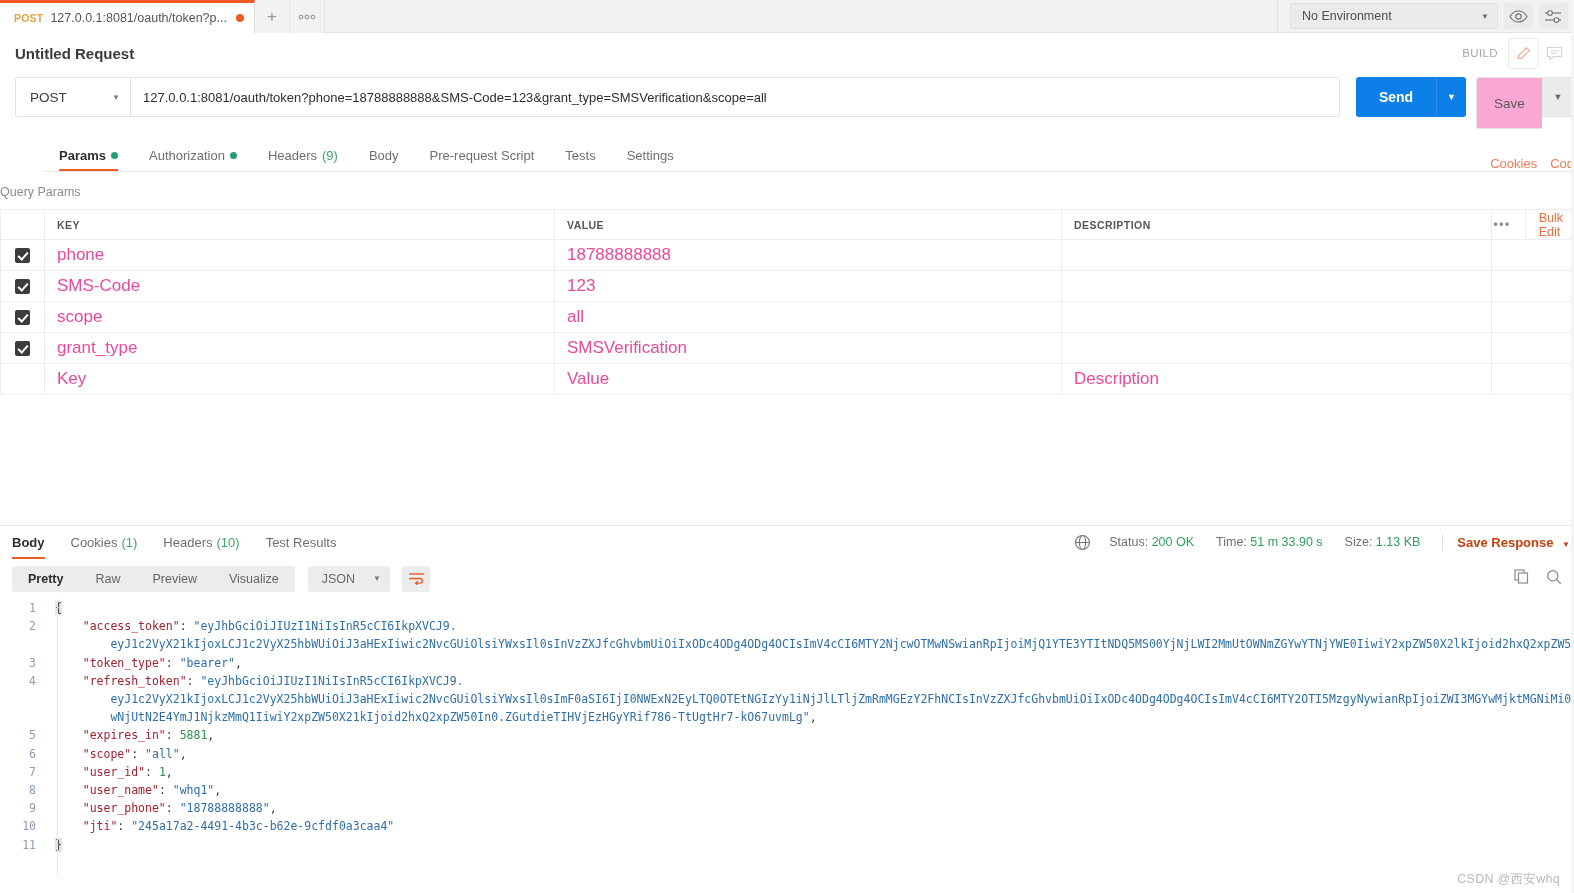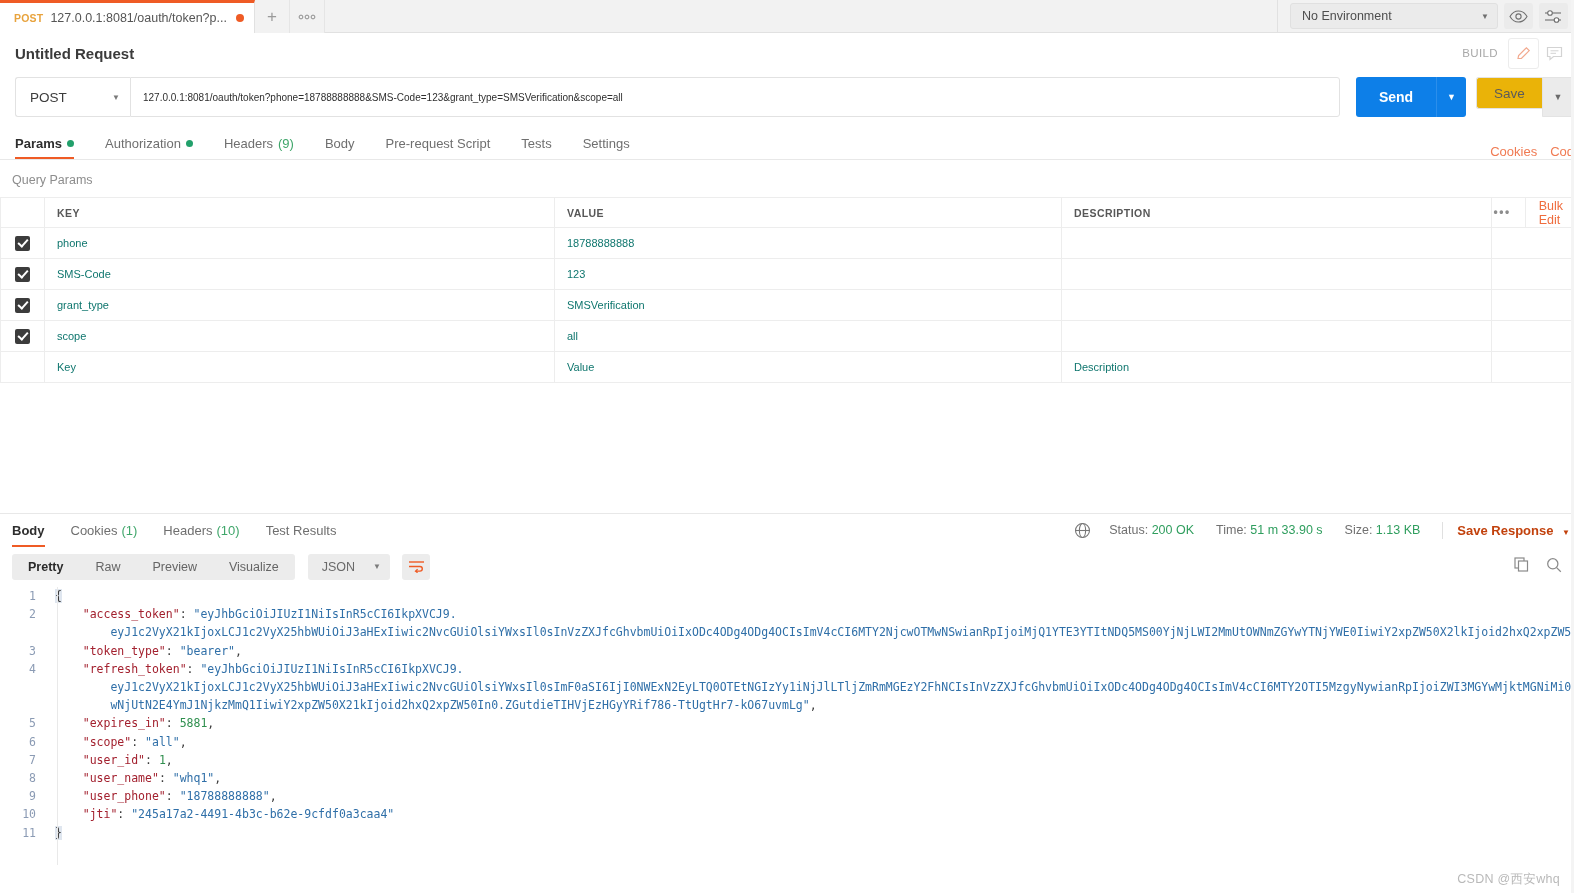--- a/index.html
+++ b/index.html
@@ -109,43 +109,43 @@
     font-size: 13.5px; color: #3c3c3c;
   }
   .method-select .caret { margin-left: auto; font-size: 8px; color: #7a7a7a; }
   .url-input {
     flex: 1 1 auto; height: 40px;
     border: 1px solid #e2e2e2;
     border-radius: 0 3px 3px 0;
     background: #fff;
     display: flex; align-items: center;
     padding: 0 12px;
-    font-size: 10px; color: #2f2f2f;
+    font-size: 13px; color: #2f2f2f;
     overflow: hidden; white-space: nowrap;
   }
   .send-group { display: flex; margin-left: 16px; }
   .send-btn {
     width: 80px; height: 40px;
     background: #0d7fe8; color: #fff;
     display: flex; align-items: center; justify-content: center;
     font-size: 14px; font-weight: bold;
     border-radius: 3px 0 0 3px;
   }
   .send-caret {
     width: 30px; height: 40px;
     background: #0d7fe8; color: #fff;
     display: flex; align-items: center; justify-content: center;
     font-size: 9px;
     border-left: 1px solid #2b8eeb;
     border-radius: 0 3px 3px 0;
   }
   .save-group { display: flex; margin-left: 10px; }
   .save-btn {
-    width: 66px; height: 32px;
-    background: #eab308; color: #5b5b5b;
+    width: 66px; height: 52px;
+    background: #f9a8d4; color: #5b5b5b;
     display: flex; align-items: center; justify-content: center;
     font-size: 13.5px;
     border: 1px solid #e3e3e3; border-right: none;
     border-radius: 3px 0 0 3px;
   }
   .save-caret {
     width: 32px; height: 40px;
     background: #ebebeb; color: #6a6a6a;
     display: flex; align-items: center; justify-content: center;
     font-size: 9px;
@@ -153,20 +153,21 @@
     border-radius: 0 3px 3px 0;
   }
 
   
   .req-tabs {
     display: flex; align-items: flex-end;
     height: 31px;
     padding-left: 15px;
     border-bottom: 1px solid #e8e8e8;
     position: relative;
+    margin-left: 44px;
   }
   .rtab {
     display: flex; align-items: center; gap: 5px;
     height: 31px; padding: 0 14px 0 0;
     margin-right: 17px;
     font-size: 13px; color: #6f6f6f;
     position: relative;
   }
   .rtab.active { color: #2e2e2e; font-weight: 600; }
   .rtab.active::after {
@@ -178,38 +179,38 @@
   .rtab .cnt { color: #3fa66a; font-size: 13px; }
   .req-tabs-right {
     margin-left: auto; display: flex; align-items: center; gap: 13px;
     padding-right: 0; font-size: 13px; color: #f07a52;
     overflow: hidden;
   }
 
   
   .qp-label {
     font-size: 12.5px; color: #8d8d8d;
-    padding: 13px 0 10px 12px;
+    padding: 13px 0 10px 0;
   }
   .ptable { width: 100%; border-collapse: collapse; table-layout: fixed; }
   .ptable th, .ptable td {
     border: 1px solid #ededed;
     height: 31px;
     font-weight: normal;
     text-align: left;
     vertical-align: middle;
   }
   .ptable th {
     font-size: 10.5px; color: #575757; font-weight: bold;
     letter-spacing: .45px;
     padding-left: 12px;
     background: #fff;
     height: 30px;
   }
-  .ptable td { font-size: 11px; color: #0f766e; padding-left: 12px; }
+  .ptable td { font-size: 17px; color: #ec4899; padding-left: 12px; }
   .col-chk { width: 44px; }
   .col-key { width: 510px; }
   .col-val { width: 507px; }
   .col-desc { width: 430px; }
   .col-act { width: auto; }
   .ptable td.chkcell { padding: 0; text-align: center; }
   .chk {
     display: inline-block;
     width: 15px; height: 15px;
     background: #3c3c3c;
@@ -481,29 +482,29 @@
       </tr>
       <tr>
         <td class="chkcell"><span class="chk"></span></td>
         <td>SMS-Code</td>
         <td>123</td>
         <td></td>
         <td></td>
       </tr>
       <tr>
         <td class="chkcell"><span class="chk"></span></td>
-        <td>grant_type</td>
-        <td>SMSVerification</td>
+        <td>scope</td>
+        <td>all</td>
         <td></td>
         <td></td>
       </tr>
       <tr>
         <td class="chkcell"><span class="chk"></span></td>
-        <td>scope</td>
-        <td>all</td>
+        <td>grant_type</td>
+        <td>SMSVerification</td>
         <td></td>
         <td></td>
       </tr>
       <tr>
         <td class="chkcell"></td>
         <td class="ghost">Key</td>
         <td class="ghost">Value</td>
         <td class="ghost">Description</td>
         <td></td>
       </tr>

